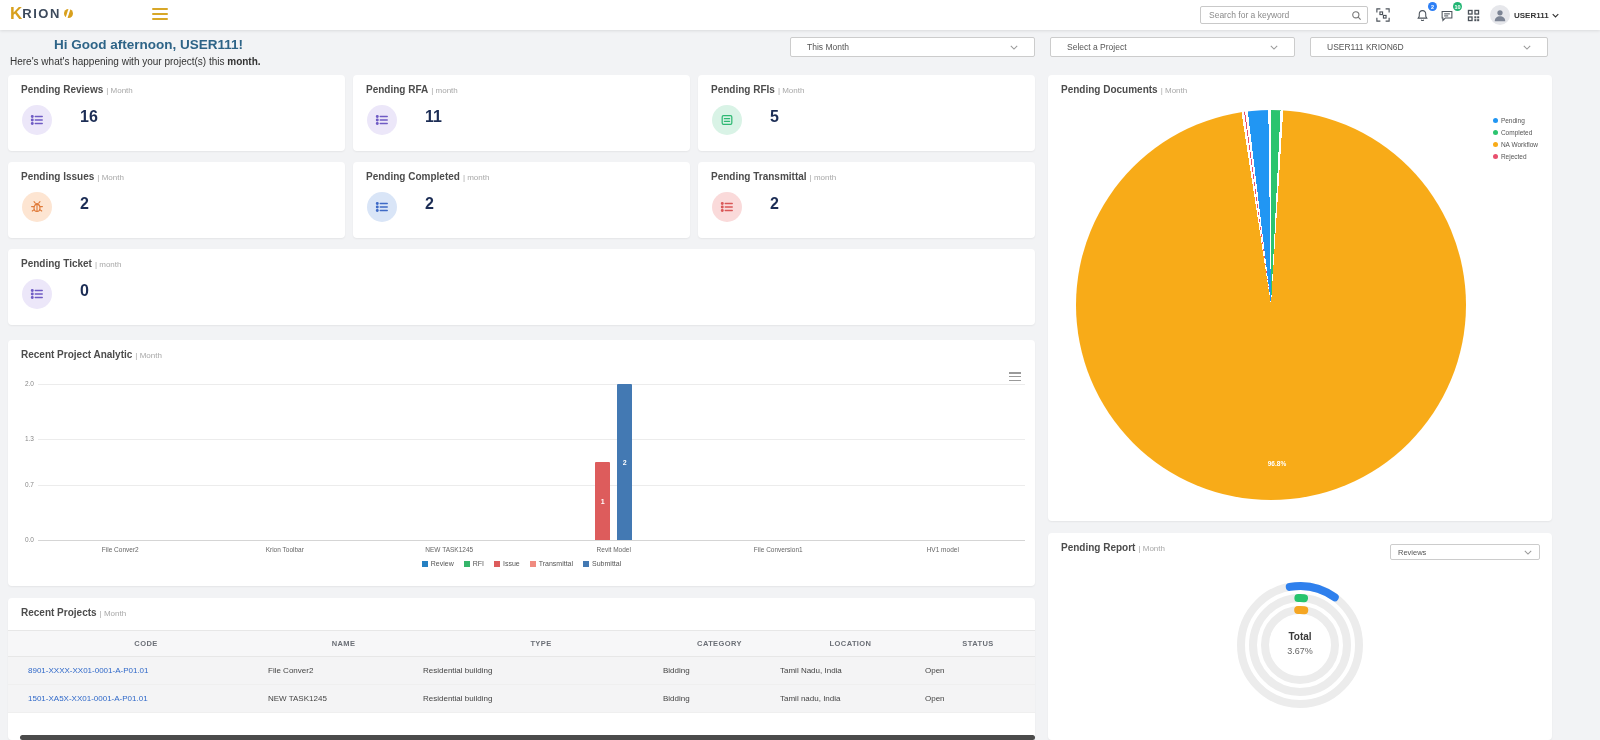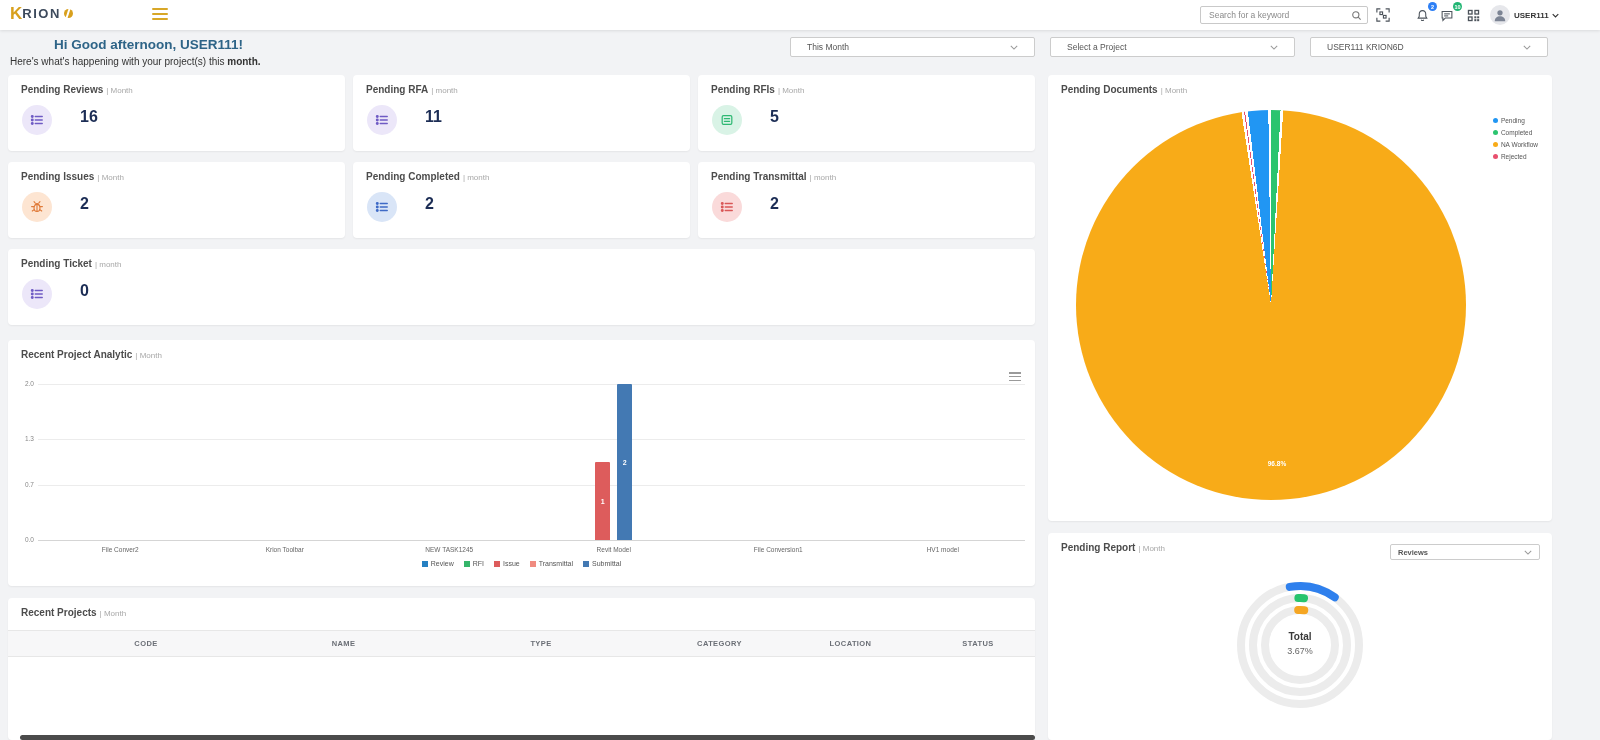--- a/index.html
+++ b/index.html
@@ -77,21 +77,21 @@
   .lg-item .sw{width:6px;height:6px;display:inline-block;}
 
   
   #pie{position:absolute;left:28px;top:35px;width:390px;height:390px;border-radius:50%;cursor:pointer;}
   .pie-label{position:absolute;transform:translate(-50%,-50%);color:#fff;font-size:6.5px;font-weight:bold;z-index:3;}
   #pie-legend{position:absolute;right:14px;top:42px;display:flex;flex-direction:column;gap:5px;}
   #pie-legend .lg-item{font-size:6.5px;}
   #pie-legend .dot{width:5px;height:5px;border-radius:50%;display:inline-block;}
 
   
-  #rep-select{position:absolute;right:12px;top:11px;width:150px;height:16px;background:#fff;border:1px solid #ccc;border-radius:2px;font-size:7.5px;color:#555;display:flex;align-items:center;justify-content:space-between;padding:0 7px;cursor:pointer;font-weight:bold;}
+  #rep-select{position:absolute;right:12px;top:11px;width:150px;height:16px;background:#fff;border:1px solid #ccc;border-radius:2px;font-size:7.5px;color:#555;display:flex;align-items:center;justify-content:space-between;padding:0 7px;cursor:pointer;}
   #rings{position:absolute;left:177px;top:37px;}
   .rep-center{position:absolute;left:177px;top:98px;width:150px;text-align:center;}
   .rep-center .t{font-size:10px;font-weight:bold;color:#3a3a3a;}
   .rep-center .v{font-size:9px;color:#666;margin-top:4px;}
 
   
   .tbl{position:absolute;left:0;top:32px;width:1027px;border-collapse:collapse;table-layout:fixed;}
   .tbl th{font-size:7.5px;color:#6b6f76;font-weight:bold;text-align:center;letter-spacing:.4px;padding:8px 4px 8px 0;background:#f7f7f8;border-top:1px solid #e7e7e7;border-bottom:1px solid #e7e7e7;}
   .tbl td{font-size:8px;color:#454545;padding:9px 4px 9px 0;border-bottom:1px solid #efefef;}
   .tbl th:first-child,.tbl td:first-child{padding-left:20px;}
@@ -379,20 +379,36 @@
         <tr id="projects-thead-row">
           <th>CODE</th>
           <th>NAME</th>
           <th>TYPE</th>
           <th>CATEGORY</th>
           <th>LOCATION</th>
           <th>STATUS</th>
         </tr>
       </thead>
     <tbody id="projects-tbody">
+        <tr class="odd">
+          <td><a href="#" class="code-link">8901-XXXX-XX01-0001-A-P01.01</a></td>
+          <td>File Conver2</td>
+          <td>Residential building</td>
+          <td>Bidding</td>
+          <td>Tamil Nadu, India</td>
+          <td>Open</td>
+        </tr>
+        <tr class="odd">
+          <td><a href="#" class="code-link">1501-XA5X-XX01-0001-A-P01.01</a></td>
+          <td>NEW TASK1245</td>
+          <td>Residential building</td>
+          <td>Bidding</td>
+          <td>Tamil nadu, India</td>
+          <td>Open</td>
+        </tr>
       </tbody>
   </table>
 </div>
 
 <div class="card" id="card-documents">
   <div class="card-title"><span>Pending Documents</span><span class="period">| Month</span></div>
   <div id="pie" style="background: conic-gradient(rgb(43, 196, 111) 0%, rgb(43, 196, 111) 0.78%, rgb(255, 255, 255) 0.78%, rgb(255, 255, 255) 1%, rgb(248, 171, 24) 1%, rgb(248, 171, 24) 97.58%, rgb(255, 255, 255) 97.58%, rgb(255, 255, 255) 97.8%, rgb(232, 80, 110) 97.8%, rgb(232, 80, 110) 97.88%, rgb(255, 255, 255) 97.88%, rgb(255, 255, 255) 98.1%, rgb(33, 150, 243) 98.1%, rgb(33, 150, 243) 99.78%, rgb(255, 255, 255) 99.78%, rgb(255, 255, 255) 100%);"></div>
   <div id="pie-legend">
       <div class="lg-item">
         <span class="dot" style="background: rgb(33, 150, 243);"></span>

